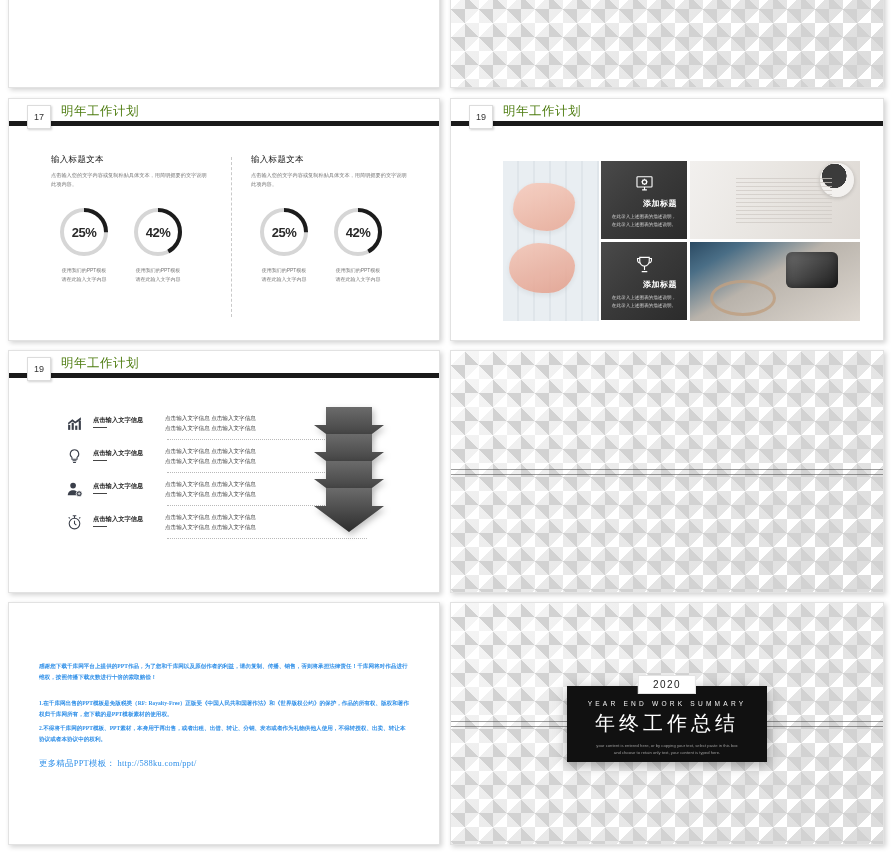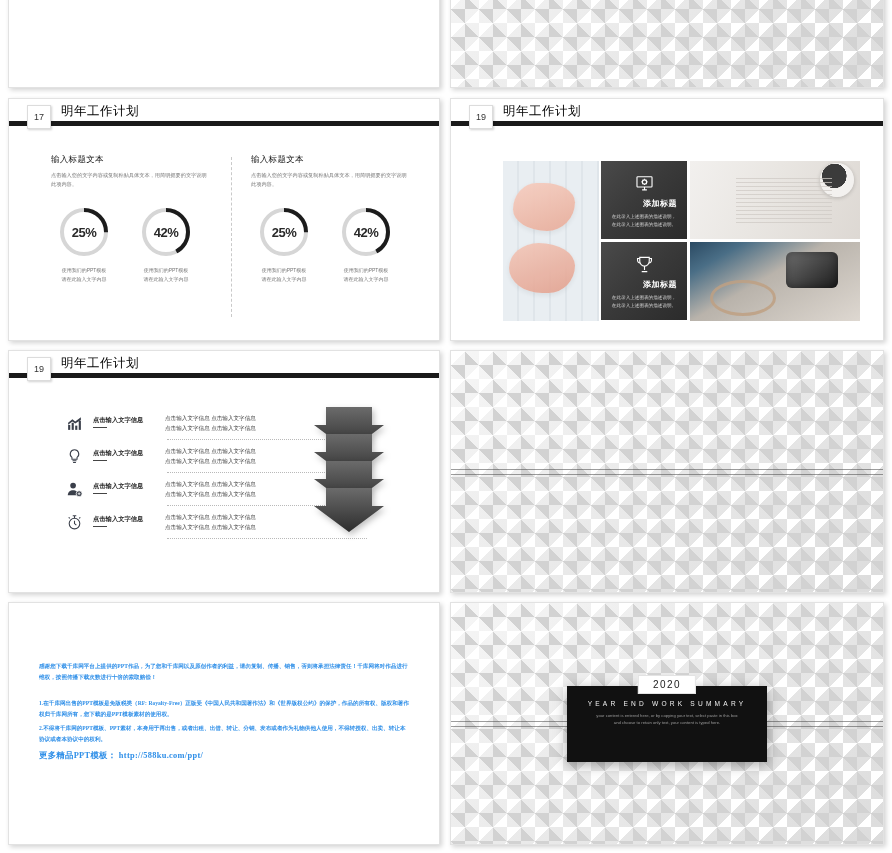--- a/index.html
+++ b/index.html
@@ -35,30 +35,30 @@
     width: 24px; height: 24px;
     background: #fff; border: 1px solid #dcdcdc;
     box-shadow: 1px 1px 2px rgba(0,0,0,.18);
     font-size: 9px; color: #333;
     display: flex; align-items: center; justify-content: center;
     z-index: 3;
   }
   .hdr-title {
     position: absolute; left: 52px; top: 4px;
     font-family: "Liberation Serif", "DejaVu Serif", serif;
-    font-size: 12.5px; color: #000000; letter-spacing: .5px;
+    font-size: 12.5px; color: #4d7c0f; letter-spacing: .5px;
   }
 
   
   .s17-col { position: absolute; top: 55px; width: 180px; }
   .s17-h { font-size: 8.5px; font-weight: normal; color: #111; letter-spacing:.3px; }
   .s17-p { font-size: 5.2px; color: #777; line-height: 1.75; margin-top: 5px; width: 160px; }
   .s17-div { position: absolute; left: 222px; top: 58px; width: 0; height: 160px;
              border-left: 1px dashed #c9c9c9; }
-  .donuts { display: flex; gap: 16px; margin-top: 16px; }
+  .donuts { display: flex; gap: 8px; margin-top: 16px; }
   .donut-wrap { width: 66px; text-align: center; }
   .donut { position: relative; width: 54px; height: 54px; margin: 0 auto; }
   .donut svg { display: block; }
   .donut .val {
     position: absolute; left: 0; top: 0; width: 54px; height: 54px;
     display: flex; align-items: center; justify-content: center;
     font-size: 13px; font-weight: bold; color: #2a2a2a; letter-spacing: -.5px;
   }
   .donut-cap { margin-top: 7px; font-size: 5px; color: #777; line-height: 1.7; }
 
@@ -155,21 +155,21 @@
   .cover-cn { font-size: 20px; letter-spacing: 4px; margin-top: 3px;
     font-family:"Liberation Sans","DejaVu Sans",sans-serif; font-weight:300; color:#fff; }
   .cover-sub { font-size: 4.2px; line-height: 1.9; color:#9a9a9a; margin-top:5px; padding: 0 26px; }
 
   
   .cr { position:absolute; left: 30px; right: 30px; top: 42px; color:#2f8fe8;
         font-family:"Liberation Serif","DejaVu Serif",serif; }
   .cr-title { text-align:center; font-size: 12px; font-weight:bold; letter-spacing:2px; }
   .cr-p { font-size: 5.6px; line-height: 2.05; margin-top: 16px; font-weight:bold; }
   .cr-p2 { font-size: 5.6px; line-height: 2.05; margin-top: 14px; font-weight:bold; }
-  .cr-link { font-size: 8.4px; font-weight:bold; margin-top: 4px; letter-spacing:.3px; }
+  .cr-link { font-size: 8.4px; font-weight:normal; margin-top: 12px; letter-spacing:.3px; }
 </style>
 </head>
 <body>
 
 <div id="grid">
 
   <div class="slide" style="left:8px; top:-62px; width:432px; height:150px;">
     
     
   </div>
@@ -405,17 +405,18 @@
   </div>
 
   <div class="slide tex" style="left:450px; top:602px; width:434px; height:243px;">
     <div class="cover-lines">
         <i></i>
         <i></i>
       </div>
     <div class="cover-card">
       <div class="cover-tag">2020</div>
       <div class="cover-en">YEAR END WORK SUMMARY</div>
+      <div class="cover-cn">年终工作总结</div>
       <div class="cover-sub">your content is entered here, or by copying your text, select paste in this box and choose to retain only text, your content is typed here.</div>
     </div>
   </div>
 
 </div>
 
 </body></html>

